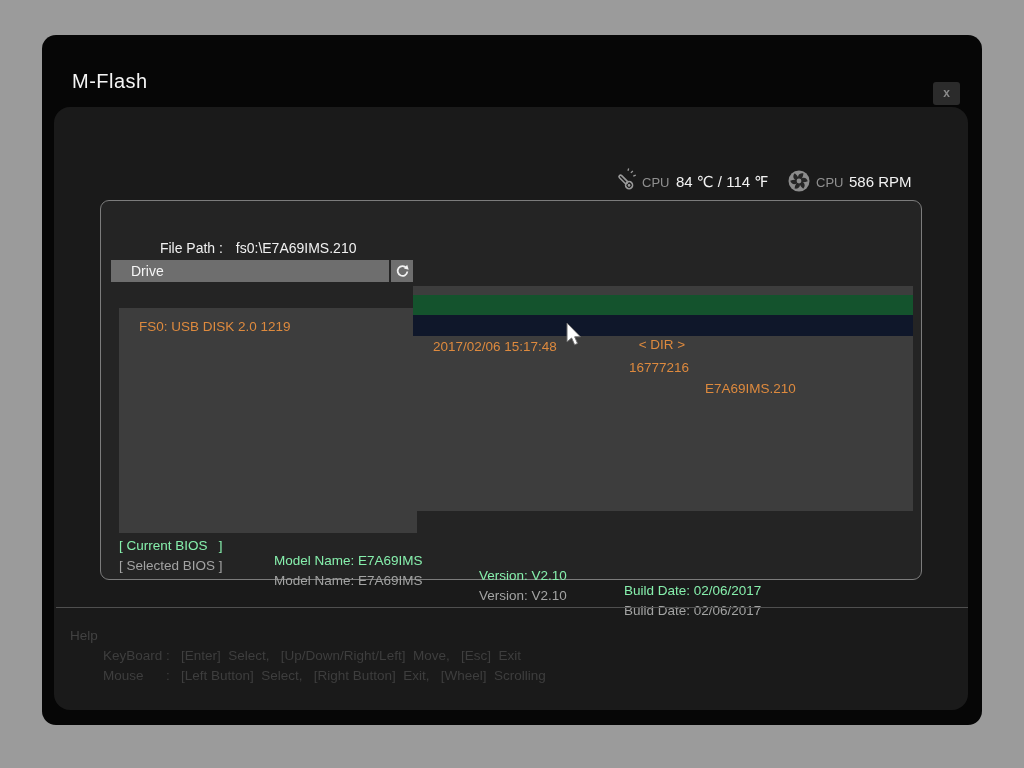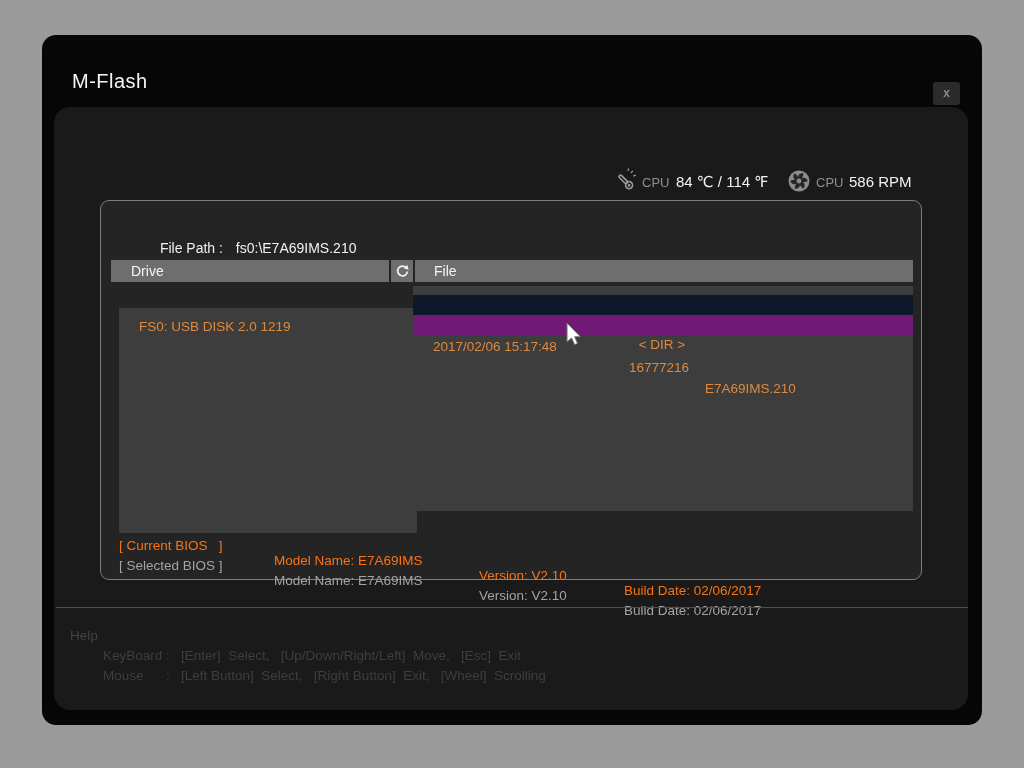--- a/index.html
+++ b/index.html
@@ -36,28 +36,28 @@
 
   .list { position:absolute; top:85px; height:225px; background:#3d3d3d; }
   .drive-list { left:18px; width:298px;margin-top:22px; }
   .file-list  { left:312px; width:500px; }
 
   .drive-item { position:absolute; left:0; top:9px; width:100%; height:20px;
                 color:#de8a3e; font-size:13.5px; line-height:20px; padding-left:20px; white-space:pre; }
 
   .file-row { position:absolute; left:0; width:100%; height:20px; color:#de8a3e;
               font-size:13.5px; line-height:20px; white-space:pre; }
-  .file-row.r0 { top:9px; background:#0f172a; }
-  .file-row.r1 { top:29px; height:21px; line-height:21px; background:#701a75;padding-left:48px; }
+  .file-row.r0 { top:9px; background:#14532d; }
+  .file-row.r1 { top:29px; height:21px; line-height:21px; background:#0f172a;padding-left:48px; }
   .cell-date { position:absolute; left:20px; }
   .cell-size { position:absolute; left:170px; width:106px; text-align:right; }
   .cell-name { position:absolute; left:292px; }
 
   .bios-row { position:absolute; font-size:13.5px; white-space:pre; }
-  .bios-current  { top:322px; color:#f97316; }
+  .bios-current  { top:322px; color:#86efac; }
   .bios-selected { top:342px; color:#a3a3a3; }
   .bios-row .c-label   { position:absolute; left:18px; }
   .bios-row .c-model   { position:absolute; left:173px; }
   .bios-row .c-version { position:absolute; left:378px; }
   .bios-row .c-build   { position:absolute; left:523px; }
 
   .divider { position:absolute; left:56px; top:607px; width:912px; height:1px; background:#4f4f4f; }
 
   .help-title { position:absolute; left:70px; top:628px; color:#424242; font-size:13.5px; }
   .help-line  { position:absolute; color:#3e3e3e; font-size:13.5px; white-space:pre; }
@@ -109,23 +109,20 @@
 
         <div class="hdr hdr-drive">
           <span>Drive</span>
         </div>
         <div class="hdr hdr-refresh">
           <svg width="15" height="15" viewBox="0 0 16 16">
             <path d="M12.1 4.2 A 5.2 5.2 0 1 0 13.2 8" fill="none" stroke="#f2f2f2" stroke-width="1.9"></path>
             <polygon points="9.6,4.9 14.6,6.1 13.0,0.9" fill="#f2f2f2"></polygon>
           </svg>
         </div>
-        <div class="hdr hdr-file">
-          <span>File</span>
-        </div>
 
         <div class="list drive-list">
           <div class="drive-item">FS0: USB DISK 2.0 1219</div>
         </div>
 
         <div class="list file-list">
           <div class="file-row r0">
             <span class="cell-date">2017/03/06 23:54:56</span>
             <span class="cell-size">&lt; DIR &gt; </span>
           </div>

